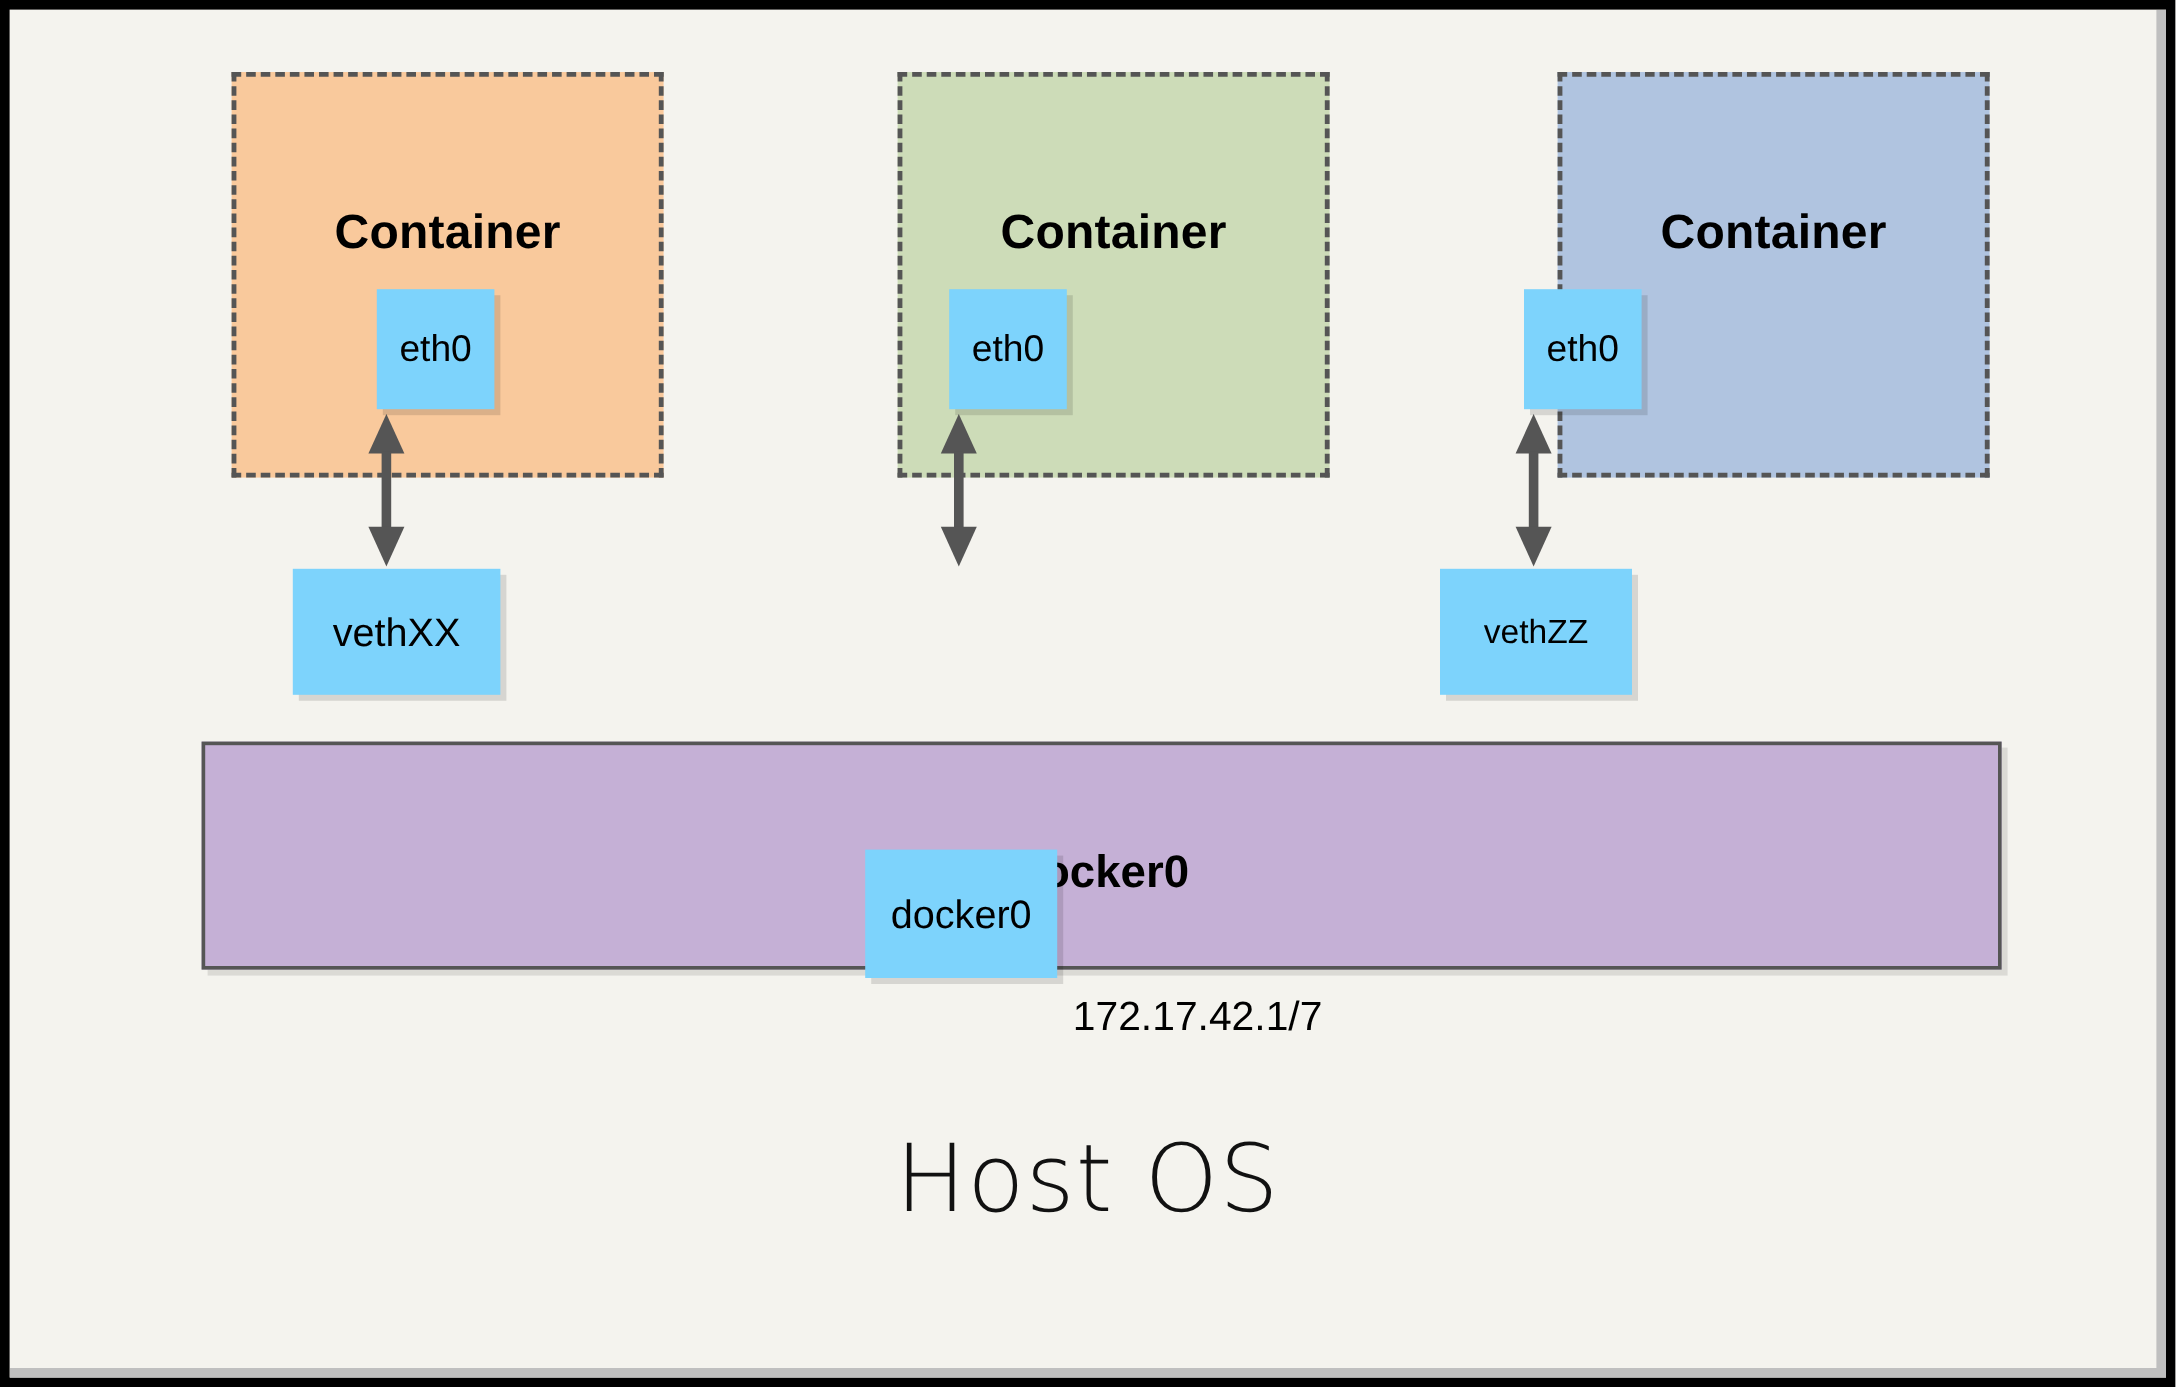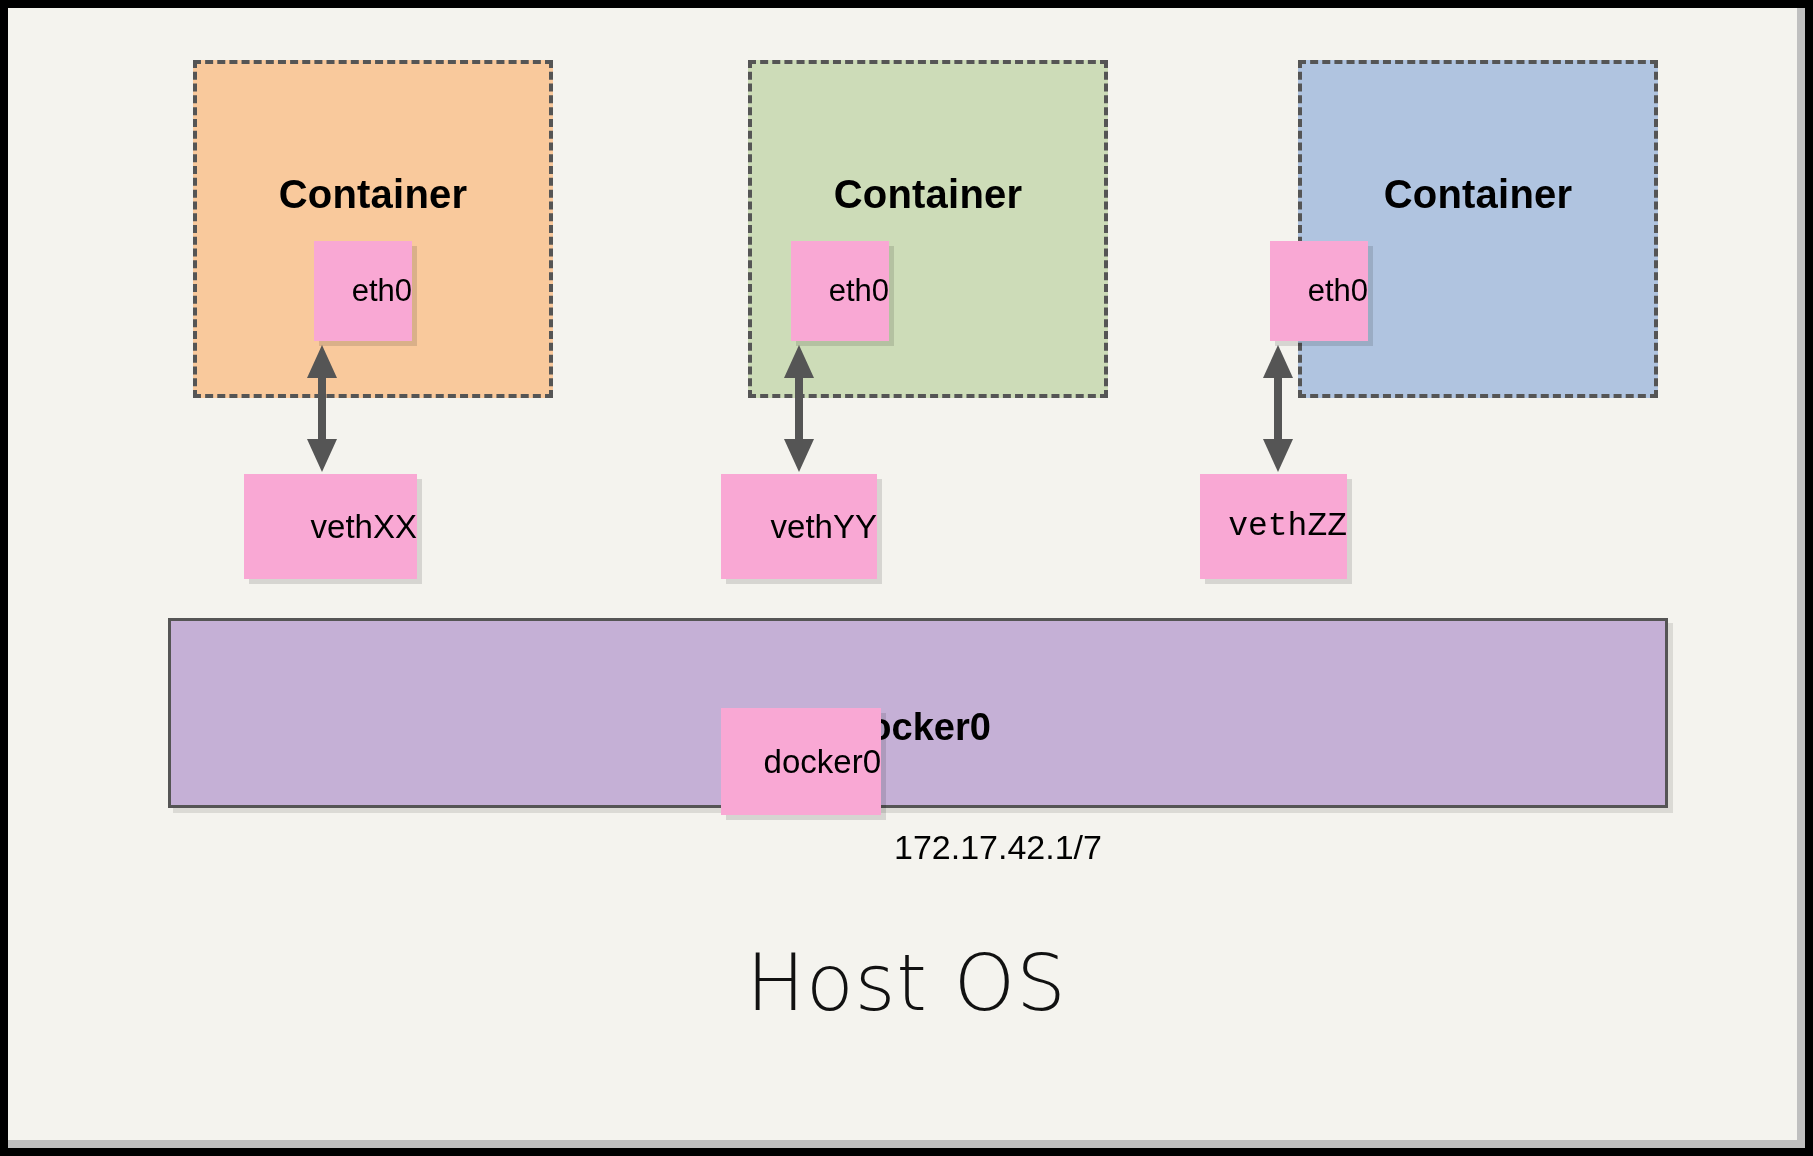--- a/index.html
+++ b/index.html
@@ -52,26 +52,26 @@
     text-align: center;
     font-size: 40px;
     font-weight: bold;
     color: #000000;
     letter-spacing: 0.2px;
     font-family: "Liberation Sans", sans-serif;
   }
 
   
   .iface {
-    background: #f9a8d4;
+    background: #7dd3fc;
     border: none;
     box-shadow: 5px 5px 0 0 rgba(0,0,0,0.12);
     display: flex;
     align-items: center;
-    justify-content: flex-end;
+    justify-content: center;
     font-size: 31px;
     color: #000000;
     font-family: "Liberation Sans", sans-serif;
     z-index: 6;
   }
 
   
   #docker0-bar {
     position: absolute;
     background: #c5b0d6;
@@ -163,42 +163,39 @@
     <div class="arrow-link" style="left:768px; top:335px; width:46px; height:131px;">
       <svg width="46" height="131" viewBox="0 0 46 131" xmlns="http://www.w3.org/2000/svg">
         <g fill="#555555" stroke="none">
           <polygon points="23,2 38,35 8,35"></polygon>
           <rect x="19" y="33" width="8" height="65"></rect>
           <polygon points="23,129 38,96 8,96"></polygon>
         </g>
       </svg>
     </div>
 
-    <div class="node iface" style="left:713px; top:466px; width:156px; height:105px; font-size:33px;">
-      <span>vethYY</span>
-    </div>
 
     <div class="node container-box" style="left:1290px; top:52px; width:360px; height:338px; background:#b0c4e0;">
       <div class="container-title">Container</div>
     </div>
     <div class="node iface" style="left:1262px; top:233px; width:98px; height:100px;">
       <span>eth0</span>
     </div>
 
     <div class="arrow-link" style="left:1247px; top:335px; width:46px; height:131px;">
       <svg width="46" height="131" viewBox="0 0 46 131" xmlns="http://www.w3.org/2000/svg">
         <g fill="#555555" stroke="none">
           <polygon points="23,2 38,35 8,35"></polygon>
           <rect x="19" y="33" width="8" height="65"></rect>
           <polygon points="23,129 38,96 8,96"></polygon>
         </g>
       </svg>
     </div>
 
-    <div class="node iface" style="left:1192px; top:466px; width:147px; height:105px; font-size:33px;font-family:Liberation Mono, monospace;">
+    <div class="node iface" style="left:1192px; top:466px; width:160px; height:105px; font-size:28px;">
       <span>vethZZ</span>
     </div>
 
     <div class="node iface" style="left:713px; top:700px; width:160px; height:107px; font-size:33px; z-index:8;">
       <span>docker0</span>
     </div>
 
     <div id="bridge-ip-label" style="left:886px; top:820px;">172.17.42.1/7</div>
 
     <div id="host-os-label" style="top:930px;">Host OS</div>

